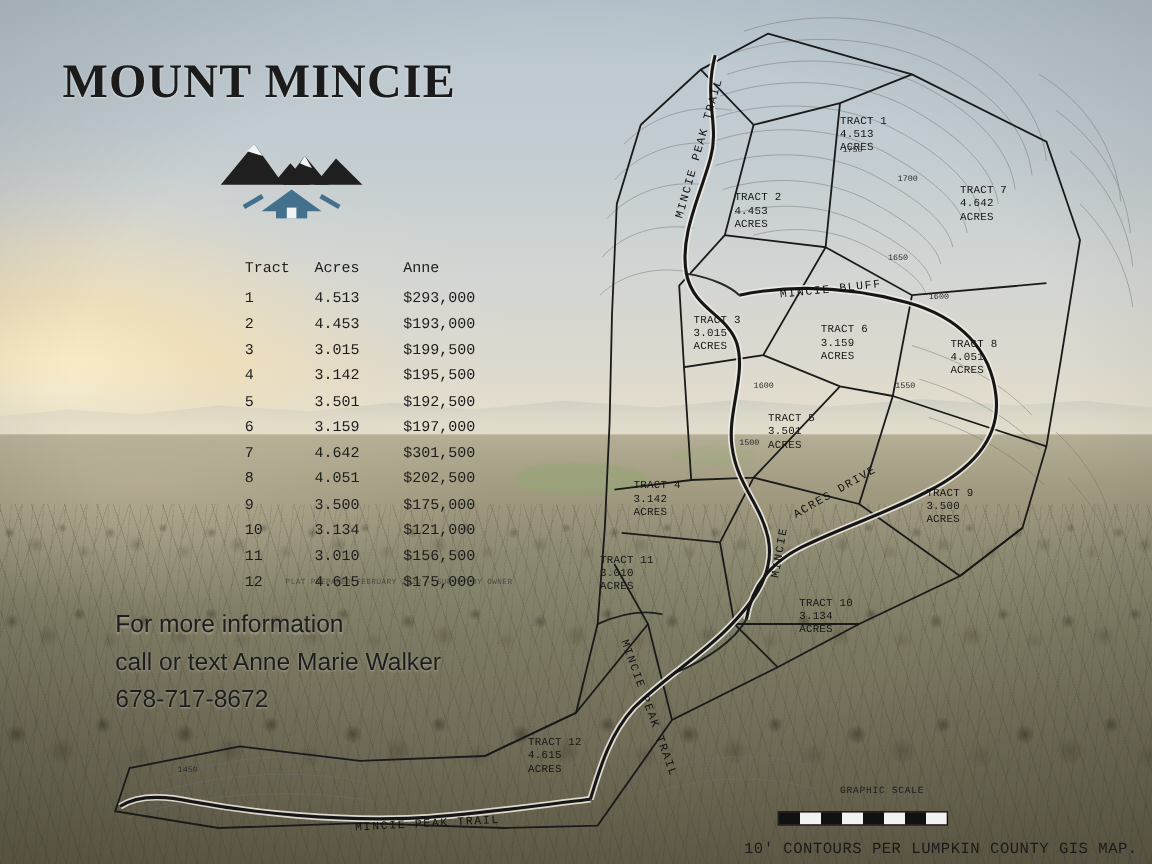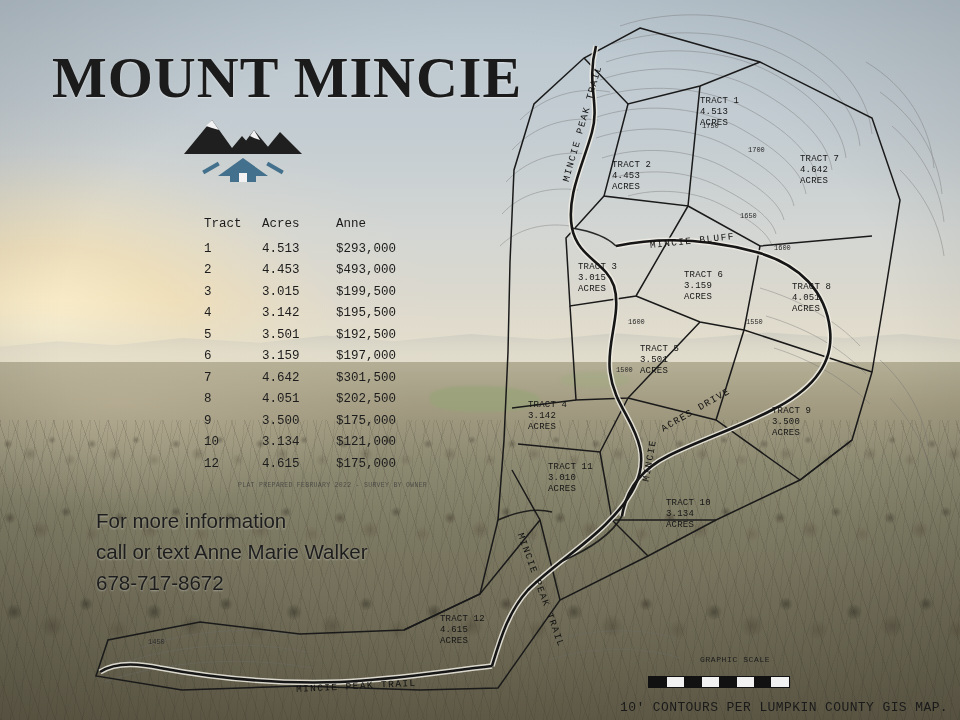--- a/index.html
+++ b/index.html
@@ -105,21 +105,21 @@
   .vignette {
     position: absolute; inset: 0;
     background: radial-gradient(ellipse 760px 520px at 480px 330px, rgba(0,0,0,0) 55%, rgba(0,0,0,0.16) 100%);
   }
 
   
   .title {
     position: absolute;
     left: 52px; top: 44px;
     font-family: "Liberation Serif", serif;
-    font-size: 58px;
+    font-size: 40px;
     font-weight: bold;
     letter-spacing: 1px;
     color: #1b1b1b;
     text-shadow: 0 1px 2px rgba(255,255,255,0.5);
   }
   .logo {
     position: absolute;
     left: 178px; top: 104px;
     width: 130px; height: 80px;
   }
@@ -334,21 +334,21 @@
 ACRES</div>
     <div class="plat-label" style="left:792px;top:282px">TRACT 8
 4.051
 ACRES</div>
     <div class="plat-label" style="left:772px;top:406px">TRACT 9
 3.500
 ACRES</div>
     <div class="plat-label" style="left:666px;top:498px">TRACT 10
 3.134
 ACRES</div>
-    <div class="plat-label" style="left:548px;top:462px">TRACT 11
+    <div class="plat-label" style="left:500px;top:462px">TRACT 11
 3.010
 ACRES</div>
     <div class="plat-label" style="left:440px;top:614px">TRACT 12
 4.615
 ACRES</div>
 
     
     <div class="road-label" style="left:566px;top:176px;transform:rotate(-74deg)">MINCIE PEAK TRAIL</div>
     <div class="road-label" style="left:650px;top:240px;transform:rotate(-6deg)">MINCIE BLUFF</div>
     <div class="road-label" style="left:662px;top:424px;transform:rotate(-30deg)">ACRES DRIVE</div>
@@ -401,21 +401,21 @@
       </thead>
       <tbody>
         <tr>
           <td>1</td>
           <td>4.513</td>
           <td>$293,000</td>
         </tr>
         <tr>
           <td>2</td>
           <td>4.453</td>
-          <td>$493,000</td>
+          <td>$193,000</td>
         </tr>
         <tr>
           <td>3</td>
           <td>3.015</td>
           <td>$199,500</td>
         </tr>
         <tr>
           <td>4</td>
           <td>3.142</td>
           <td>$195,500</td>
@@ -442,20 +442,25 @@
         </tr>
         <tr>
           <td>9</td>
           <td>3.500</td>
           <td>$175,000</td>
         </tr>
         <tr>
           <td>10</td>
           <td>3.134</td>
           <td>$121,000</td>
+        </tr>
+        <tr>
+          <td>11</td>
+          <td>3.010</td>
+          <td>$156,500</td>
         </tr>
         <tr>
           <td>12</td>
           <td>4.615</td>
           <td>$175,000</td>
         </tr>
       </tbody>
     </table>
   </div>
 

